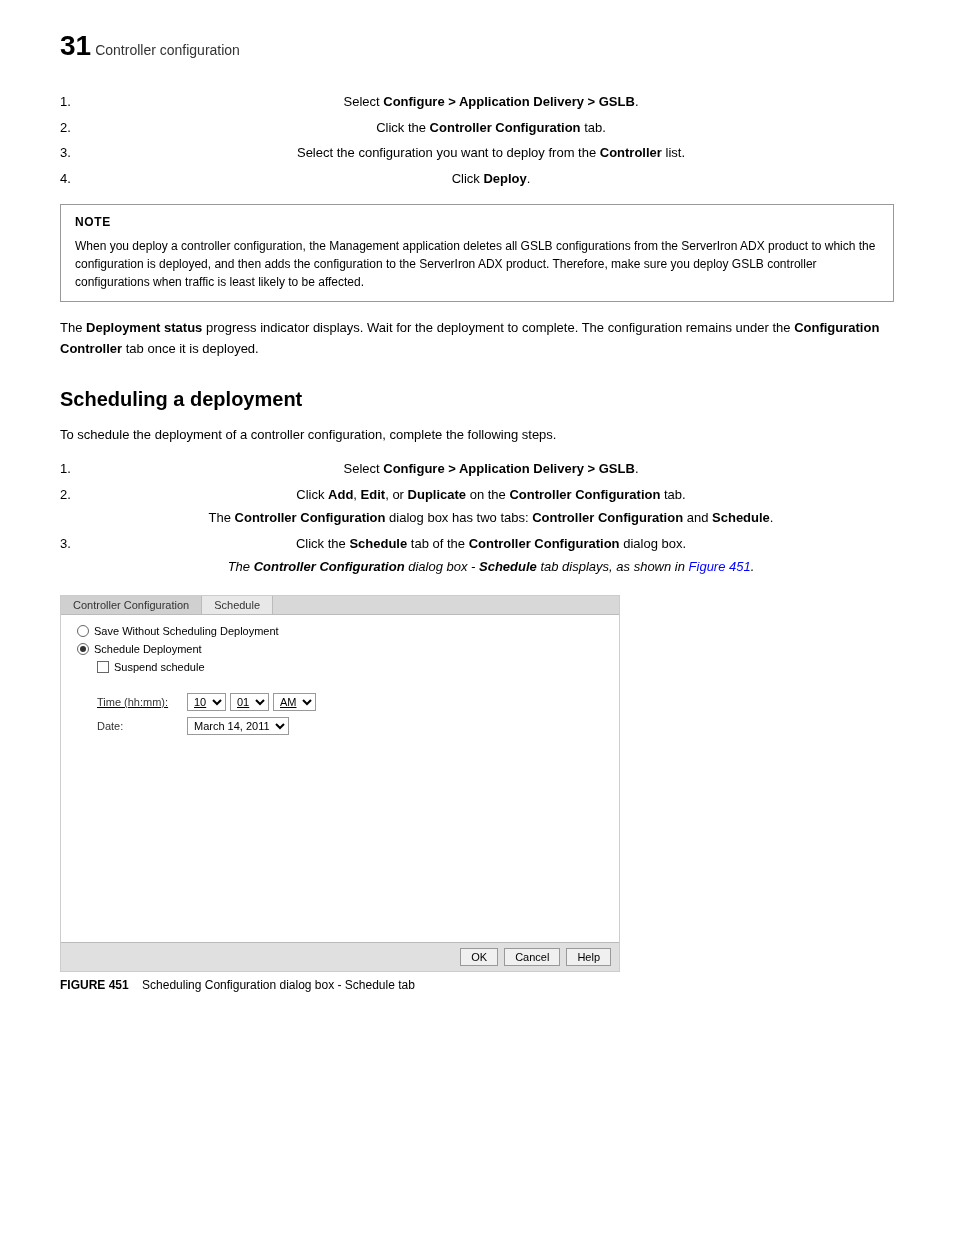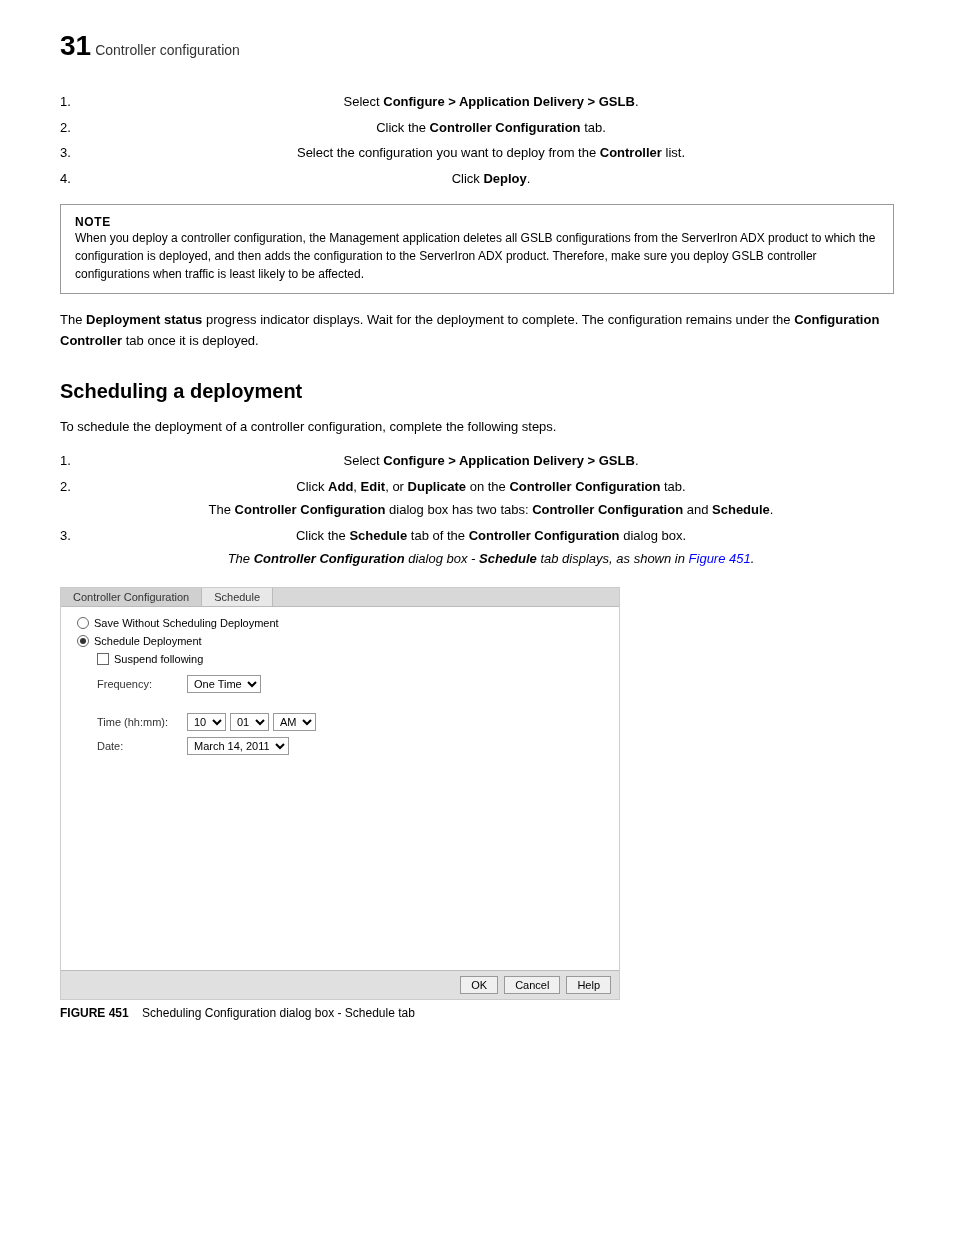--- a/index.html
+++ b/index.html
@@ -47,21 +47,21 @@
     }
     .bold { font-weight: bold; }
     .note-box {
       border: 1px solid #999;
       padding: 10px 14px;
       margin: 16px 0;
     }
     .note-title {
       font-weight: bold;
       font-size: 12px;
-      margin-bottom: 0;
+      margin-bottom: 8px;
       letter-spacing: 0.05em;
     }
     .note-text {
       font-size: 12px;
       line-height: 1.5;
     }
     .paragraph {
       margin: 14px 0;
       line-height: 1.6;
       font-size: 13px;
@@ -89,21 +89,21 @@
       border-right: 1px solid #bbb;
       background: #d0d0d0;
       font-size: 11px;
       color: #333;
     }
     .fig-tab.active {
       background: #e8e8e8;
       font-weight: normal;
     }
     .fig-body {
-      padding: 10px 16px 9px 16px;
+      padding: 10px 16px 1px 16px;
       background: #fff;
     }
     .fig-row {
       display: flex;
       align-items: center;
       margin-bottom: 6px;
       font-size: 11px;
     }
     .radio-group {
       display: flex;
@@ -262,33 +262,25 @@
       <span style="font-size:11px;">Save Without Scheduling Deployment</span>
     </div>
 
     <div class="radio-group" style="margin-bottom:6px;">
       <div class="radio-circle selected"></div>
       <span style="font-size:11px;">Schedule Deployment</span>
     </div>
 
     <div class="radio-group fig-section-indent" style="margin-bottom:10px;">
       <div class="checkbox-sq"></div>
-      <span style="font-size:11px;">Suspend following</span>
-    </div>
-
-    <div class="fig-row fig-section-indent">
-      <span class="fig-label">Frequency:</span>
-      <div class="fig-control">
-        <select class="fig-select">
-          <option>One Time</option>
-        </select>
-      </div>
-    </div>
-
-    <div class="fig-row fig-section-indent" style="margin-top:20px;">
+      <span style="font-size:11px;">Suspend schedule</span>
+    </div>
+
+
+    <div class="fig-row fig-section-indent" style="margin-top:20px;text-decoration:underline;">
       <span class="fig-label">Time (hh:mm):</span>
       <div class="fig-control">
         <select class="fig-select" style="min-width:36px;">
           <option>10</option>
         </select>
         <select class="fig-select" style="min-width:36px;">
           <option>01</option>
         </select>
         <select class="fig-select" style="min-width:40px;">
           <option>AM</option>

